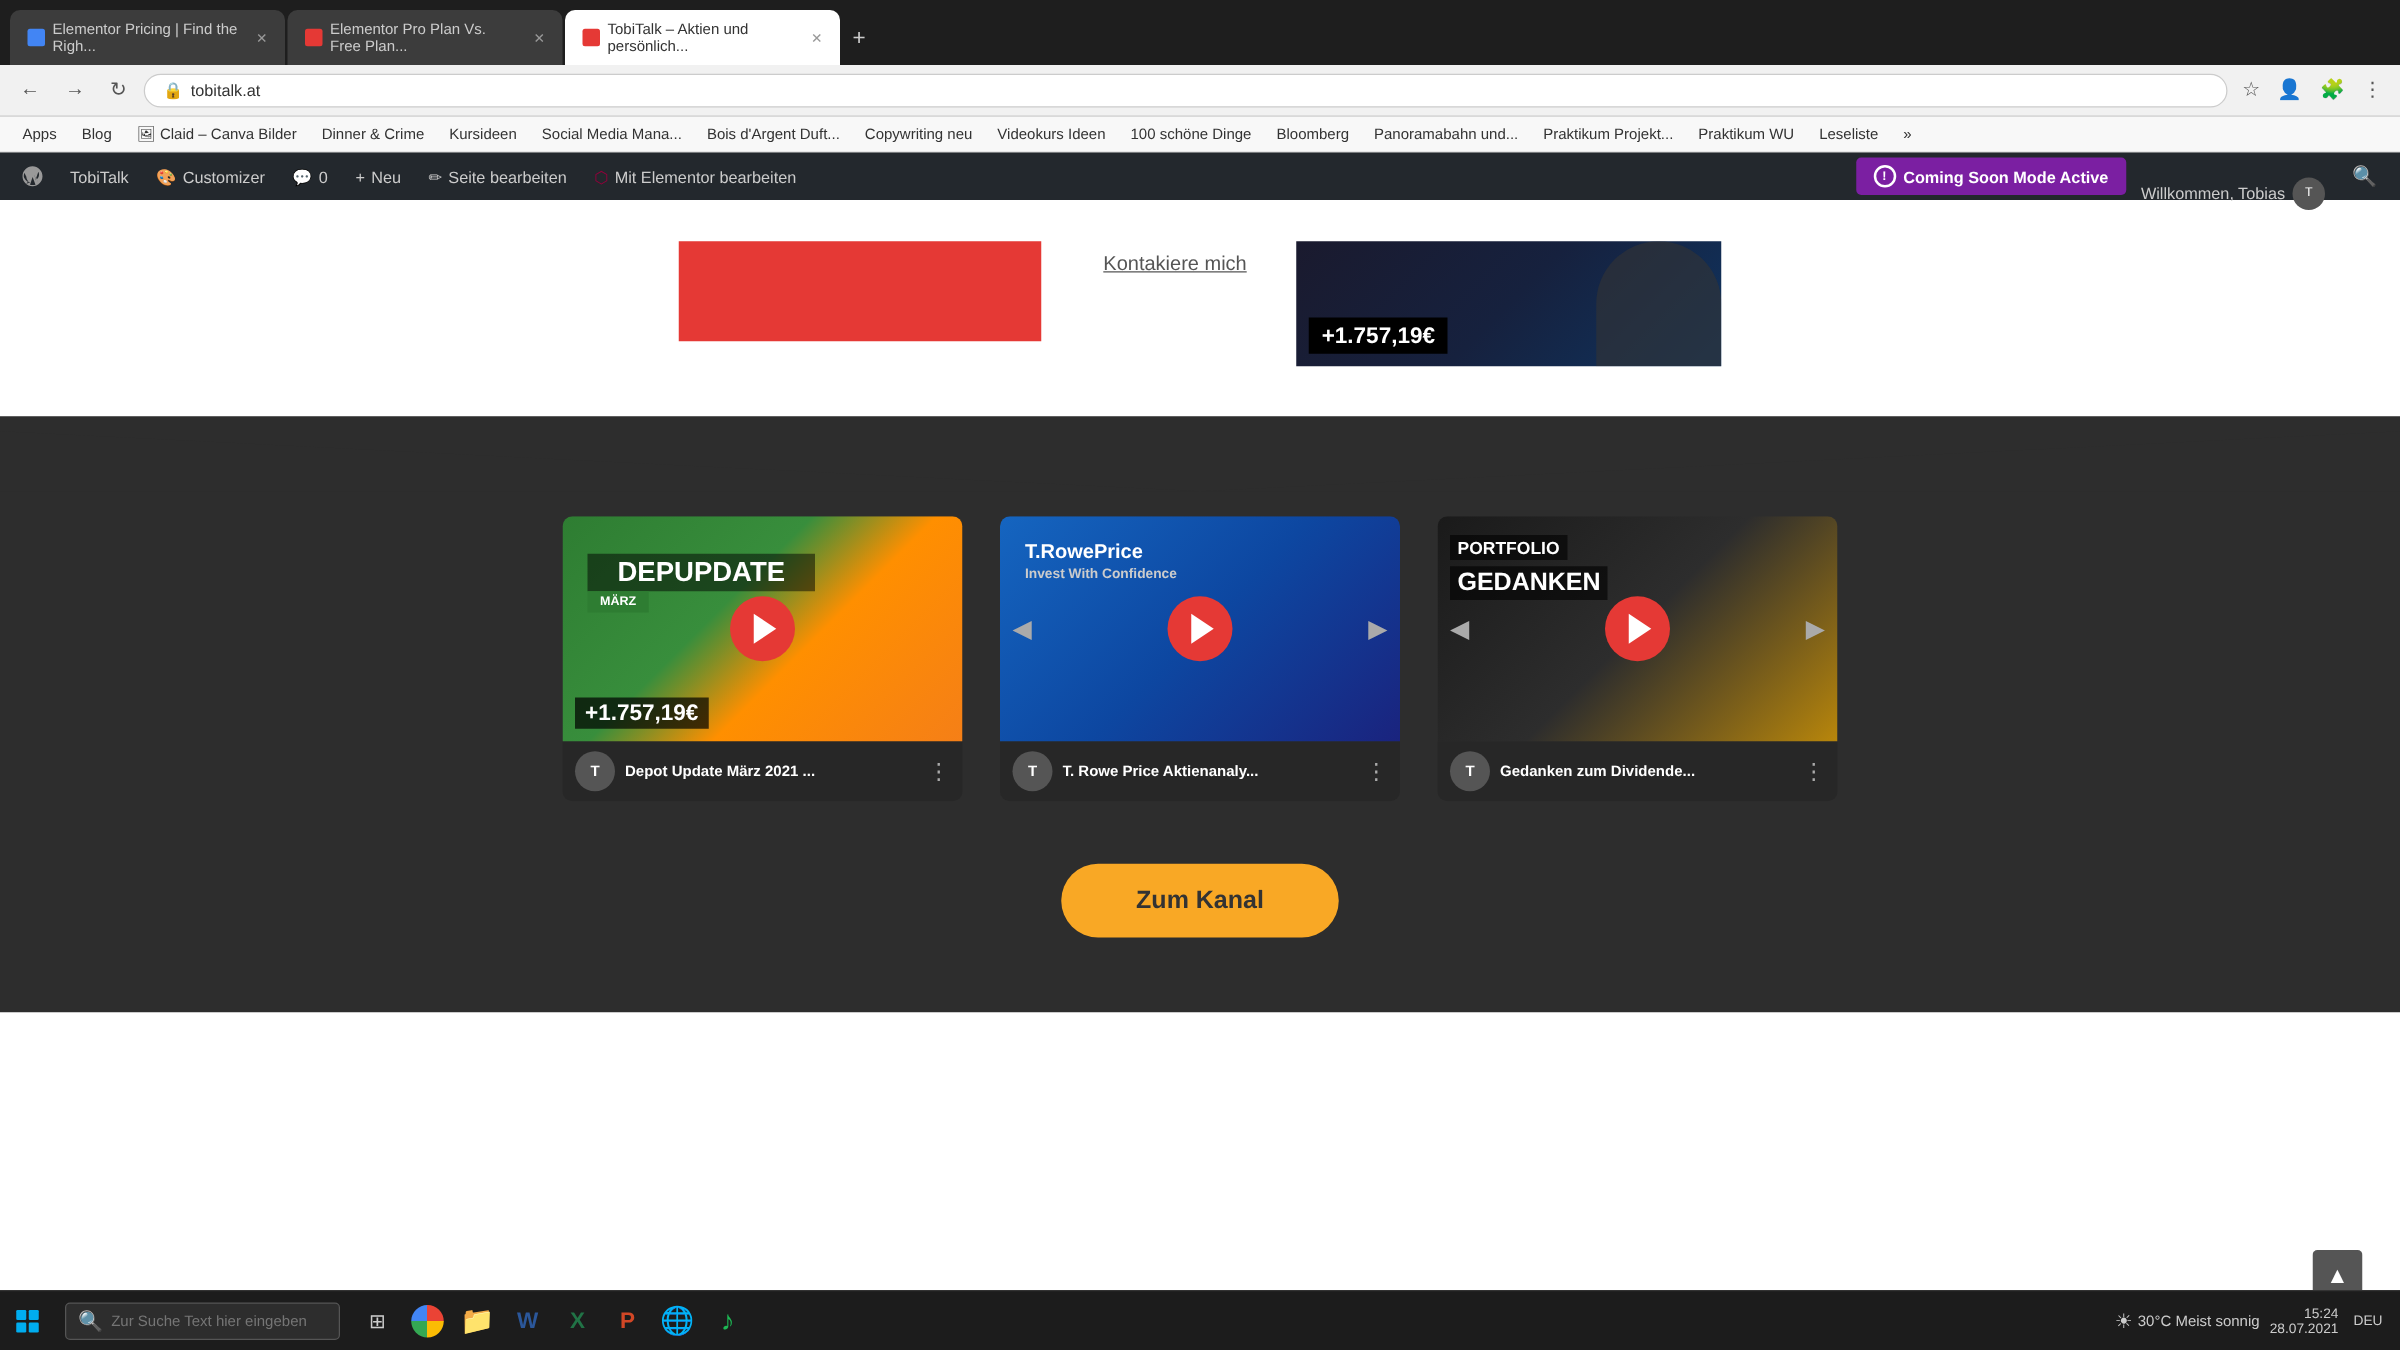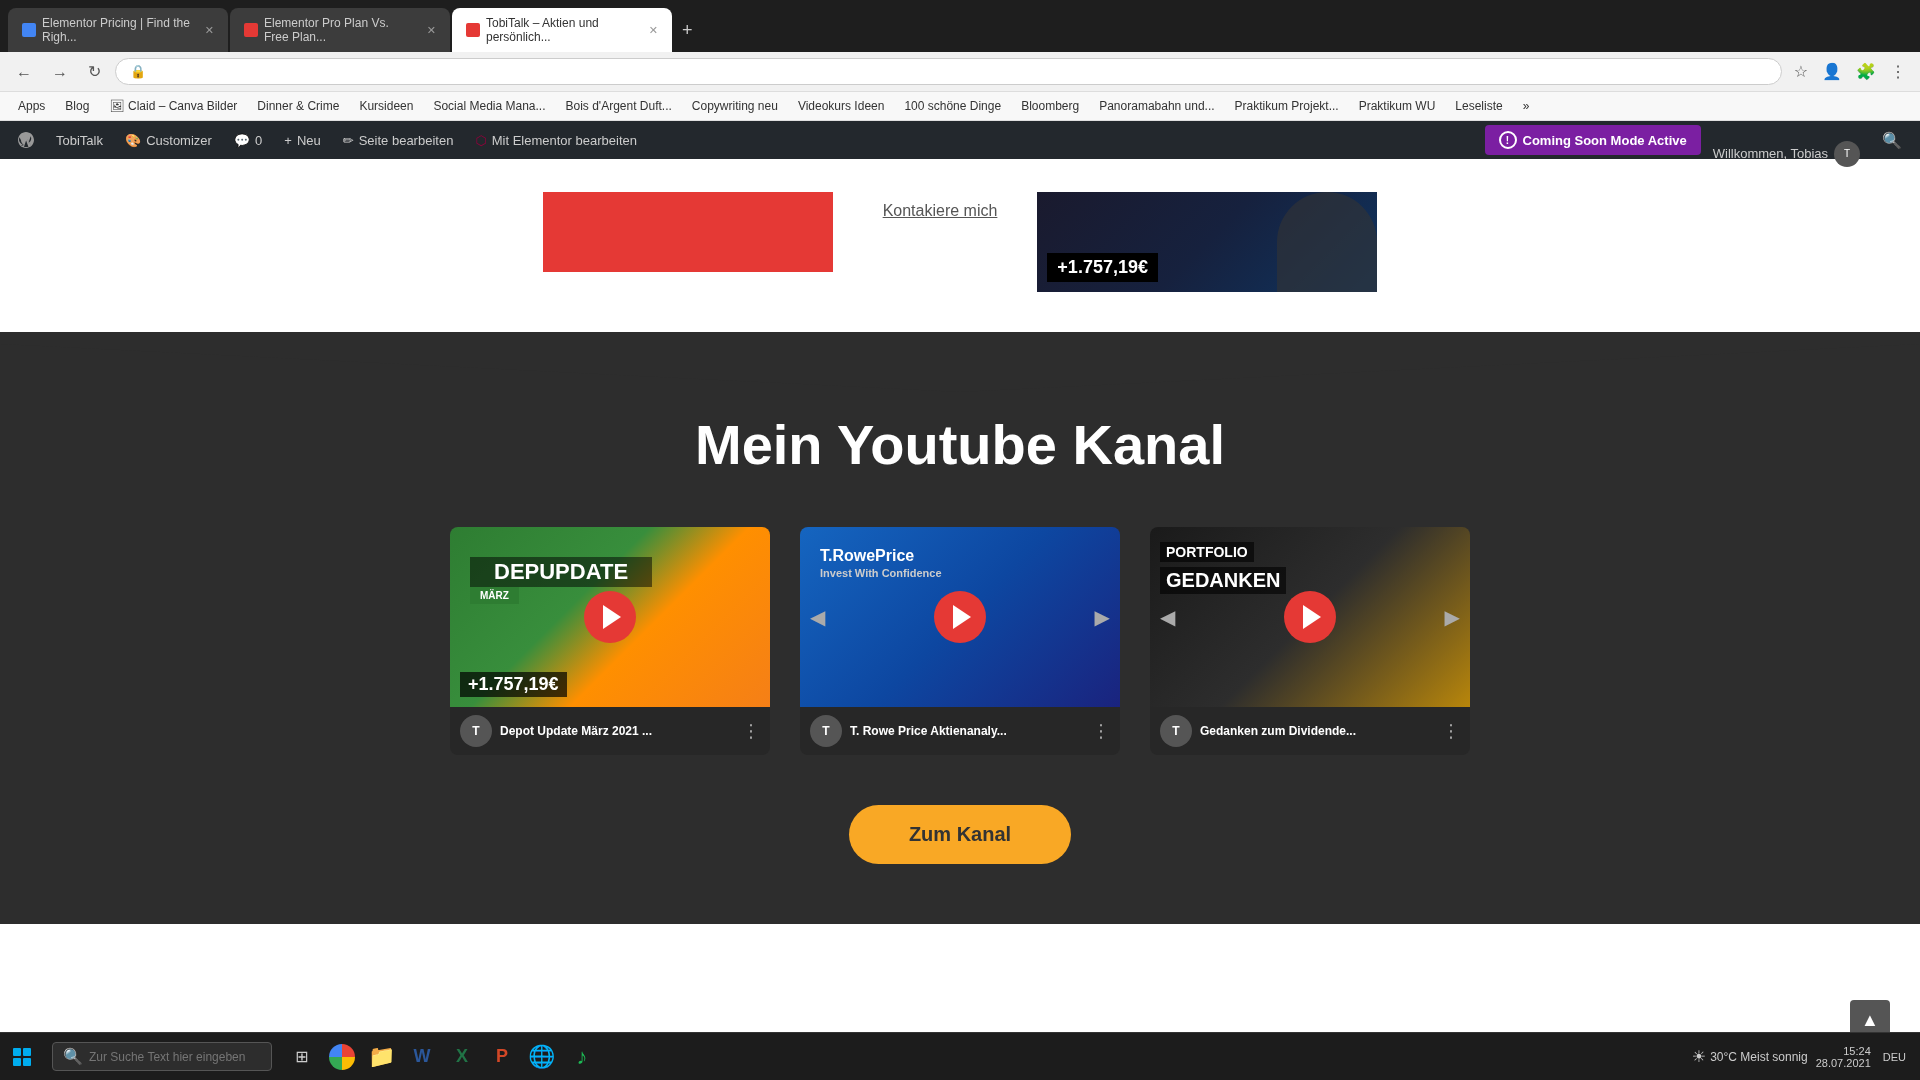--- a/index.html
+++ b/index.html
@@ -135,20 +135,21 @@
     </div>
     <button class="new-tab-btn">+</button>
   </div>
 
   <div class="toolbar">
     <button class="nav-btn">←</button>
     <button class="nav-btn">→</button>
     <button class="nav-btn">↻</button>
     <div class="address-bar">
       <span>🔒</span>
+      <span class="address-text">tobitalk.at</span>
     </div>
     <div class="toolbar-icons">
       <span class="toolbar-icon">☆</span>
       <span class="toolbar-icon">👤</span>
       <span class="toolbar-icon">🧩</span>
       <span class="toolbar-icon">⋮</span>
     </div>
   </div>
 
   <div class="bookmarks-bar">
@@ -225,21 +226,20 @@
       <div class="hero-img">
         <div style="position:absolute;top:0;left:0;right:0;bottom:0;display:flex;align-items:center;justify-content:flex-end;">
           <div style="width:100px;height:100px;background:#333;border-radius:50% 50% 0 0;opacity:0.6;"></div>
         </div>
         <div class="money-badge">+1.757,19€</div>
       </div>
     </div>
   </div>
 
   <div class="dark-section">
-    <h2 class="section-title">Mein Youtube Kanal</h2>
 
     <div class="videos-grid">
 
       <div class="video-card">
         <div class="video-thumb video-thumb-1">
           <div class="thumb-text-overlay depot-text">DEPUPDATE</div>
           <div class="thumb-text-overlay marz-badge">MÄRZ</div>
           <div class="thumb-text-overlay money-overlay">+1.757,19€</div>
           <div class="play-circle">
             <div class="play-arrow"></div>

